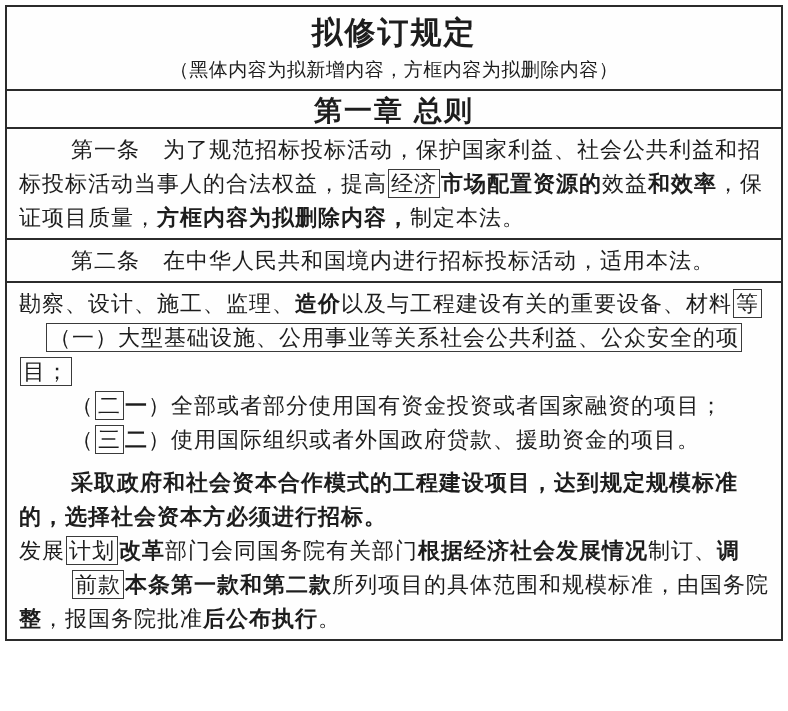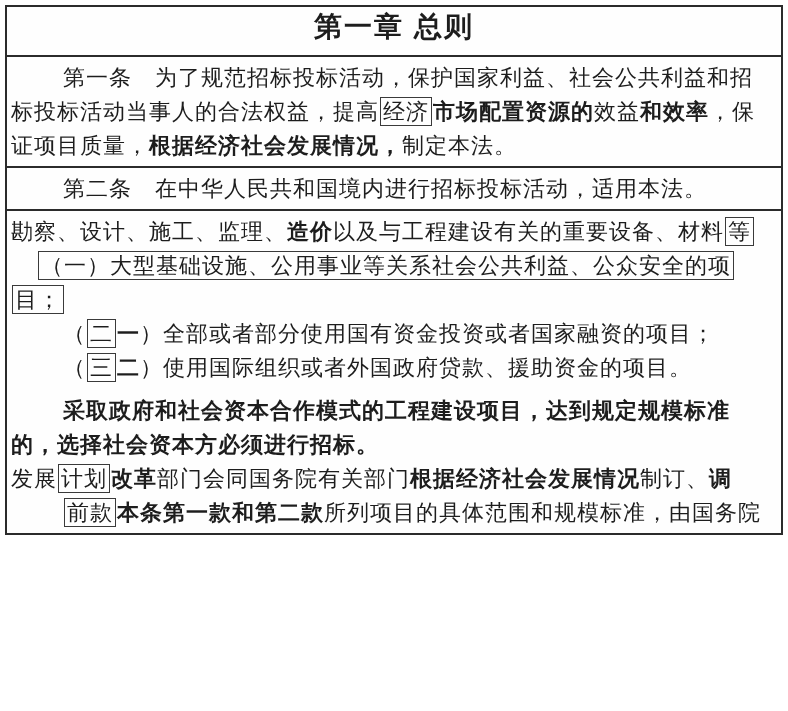--- a/index.html
+++ b/index.html
@@ -33,33 +33,33 @@
     letter-spacing: 2px;
   }
   .doc-legend {
     margin: 6px 0 0;
     font-size: 19px;
     line-height: 24px;
     letter-spacing: 0.5px;
   }
 
   
-  .row-chapter { text-align: center; padding: 3px 0 12px; }
+  .row-chapter { text-align: center; padding: 3px 0 0; }
   .chapter-title {
     margin: 0;
     font-size: 28px;
     line-height: 33px;
     font-weight: 700;
     font-family: "Liberation Sans", "DejaVu Sans", sans-serif;
     letter-spacing: 2px;
   }
 
   
   .row-article {
-    padding: 4px 4px 3px;
+    padding: 4px 12px 3px;
     font-size: 22px;
     letter-spacing: 1px;
   }
   .line {
     line-height: 34px;
     height: 34px;
     white-space: nowrap;
   }
   .indent { padding-left: 52px; }
   .indent-box { padding-left: 26px; }
@@ -74,40 +74,45 @@
     border: 1.5px solid #3a3a3a;
     padding: 1px 2px;
     margin: 0 1px;
   }
 </style>
 </head>
 <body>
 
 <div class="doc-table">
 
+  <section class="row row-header">
+    <h1 class="doc-title">拟修订规定</h1>
+    <p class="doc-legend">（黑体内容为拟新增内容，方框内容为拟删除内容）</p>
+  </section>
 
   <section class="row row-chapter">
     <h2 class="chapter-title">第一章 总则</h2>
   </section>
 
   <section class="row row-article">
       <div class="line indent"><span class="seg-n">第一条　为了规范招标投标活动，保护国家利益、社会公共利益和招</span></div>
       <div class="line"><span class="seg-n">标投标活动当事人的合法权益，提高</span><span class="seg-x">经济</span><span class="seg-b">市场配置资源的</span><span class="seg-n">效益</span><span class="seg-b">和效率</span><span class="seg-n">，保</span></div>
-      <div class="line"><span class="seg-n">证项目质量，</span><span class="seg-b">根据经济社会发展情况，</span><span class="seg-n">制定本法。</span></div>
+      <div class="line"><span class="seg-n">证项目质量，</span><span class="seg-b">方框内容为拟删除内容，</span><span class="seg-n">制定本法。</span></div>
     </section>
 
   <section class="row row-article">
       <div class="line indent"><span class="seg-n">第二条　在中华人民共和国境内进行招标投标活动，适用本法。</span></div>
     </section>
 
   <section class="row row-article">
       <div class="line"><span class="seg-n">勘察、设计、施工、监理、</span><span class="seg-b">造价</span><span class="seg-n">以及与工程建设有关的重要设备、材料</span><span class="seg-x">等</span></div>
       <div class="line indent-box"><span class="seg-x">（一）大型基础设施、公用事业等关系社会公共利益、公众安全的项</span></div>
       <div class="line"><span class="seg-x">目；</span></div>
       <div class="line indent"><span class="seg-n">（</span><span class="seg-x">二</span><span class="seg-b">一</span><span class="seg-n">）全部或者部分使用国有资金投资或者国家融资的项目；</span></div>
       <div class="line indent"><span class="seg-n">（</span><span class="seg-x">三</span><span class="seg-b">二</span><span class="seg-n">）使用国际组织或者外国政府贷款、援助资金的项目。</span></div>
       <div class="line indent gap"><span class="seg-b">采取政府和社会资本合作模式的工程建设项目，达到规定规模标准</span></div>
       <div class="line"><span class="seg-b">的，选择社会资本方必须进行招标。</span></div>
       <div class="line"><span class="seg-n">发展</span><span class="seg-x">计划</span><span class="seg-b">改革</span><span class="seg-n">部门会同国务院有关部门</span><span class="seg-b">根据经济社会发展情况</span><span class="seg-n">制订、</span><span class="seg-b">调</span></div>
       <div class="line indent"><span class="seg-x">前款</span><span class="seg-b">本条第一款和第二款</span><span class="seg-n">所列项目的具体范围和规模标准，由国务院</span></div>
+      <div class="line"><span class="seg-b">整</span><span class="seg-n">，报国务院批准</span><span class="seg-b">后公布执行</span><span class="seg-n">。</span></div>
     </section>
 
 </div>
 
 </body></html>

